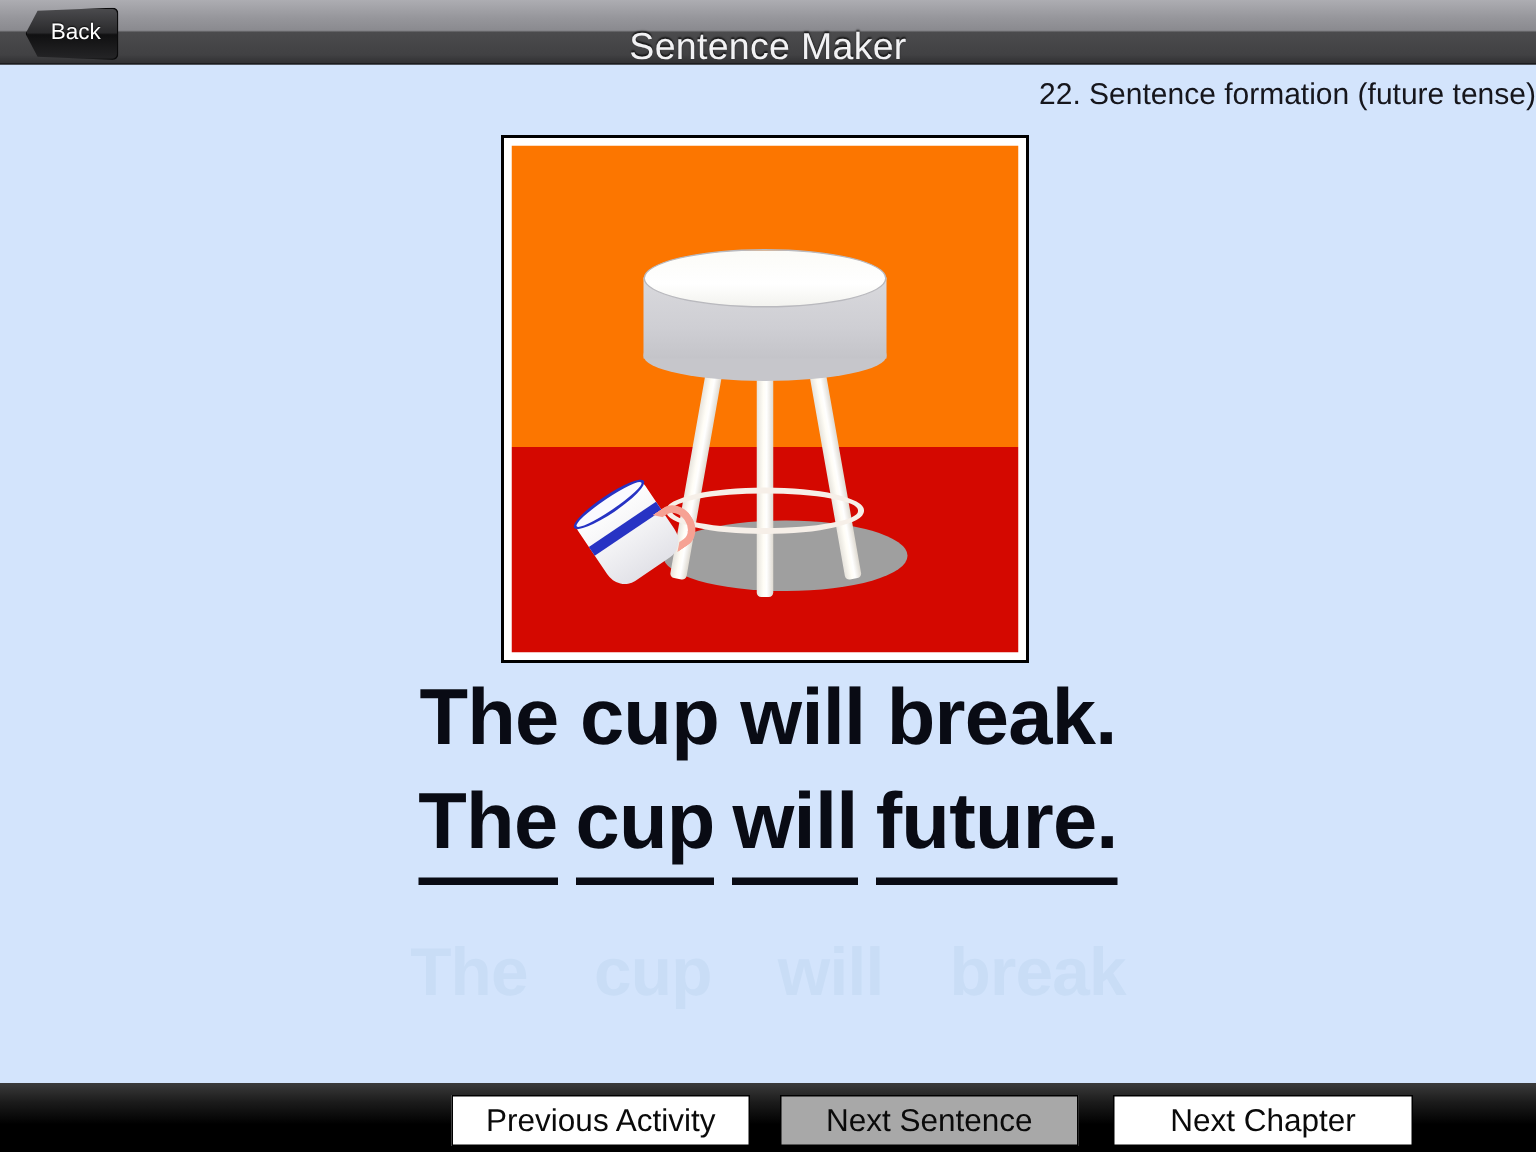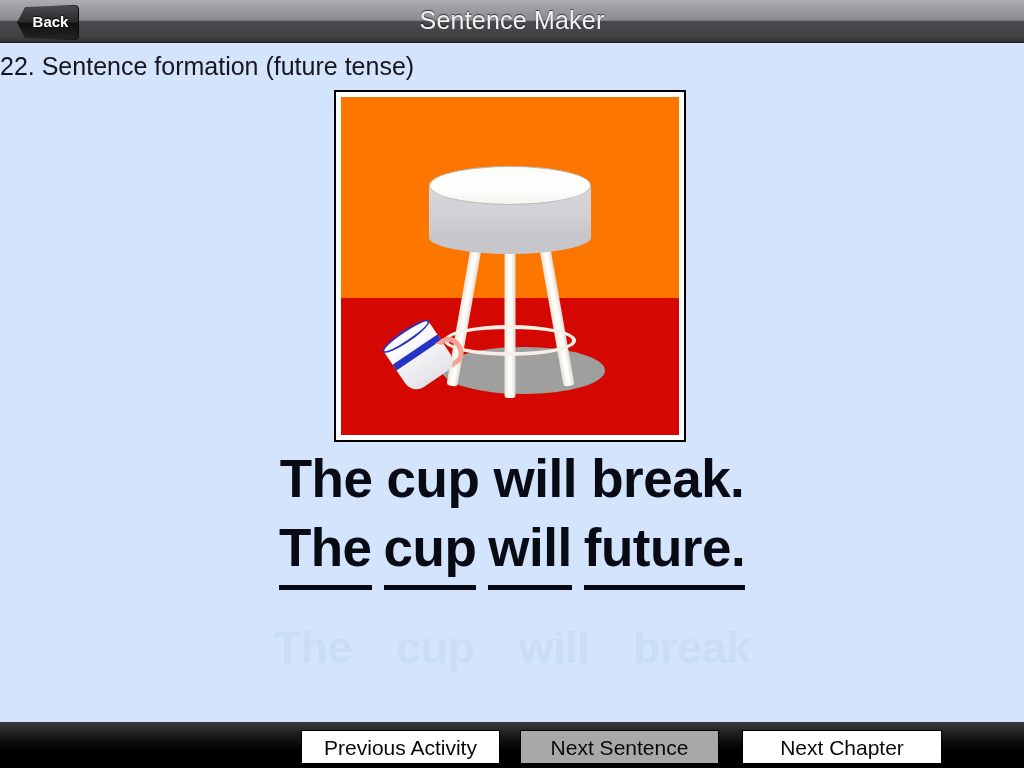--- a/index.html
+++ b/index.html
@@ -25,21 +25,21 @@
         #adadb2 0%,
         #96969b 28%,
         #8a8a8f 47%,
         #4b4b4d 50%,
         #414143 85%,
         #2e2e30 100%);
     box-shadow: inset 0 -1px 0 #1c1c1e;
   }
   #header-title {
     position: absolute;
-    top: 0; left: 0;
+    top: 11px; left: 0;
     width: 1024px;
     height: 43px;
     line-height: 40px;
     text-align: center;
     color: #f2f2f4;
     font-size: 25px;
     font-weight: normal;
     letter-spacing: 0.2px;
     text-shadow: 0 -1px 1px rgba(0,0,0,0.65);
   }
@@ -61,33 +61,33 @@
     left: 17px;
     top: 5px;
     width: 60px;
     height: 33px;
     line-height: 33px;
     text-align: center;
     padding-left: 7px;
     box-sizing: border-box;
     color: #ffffff;
     font-size: 15px;
-    font-weight: bold;
+    font-weight: normal;
     text-shadow: 0 -1px 1px rgba(0,0,0,0.8);
     pointer-events: none;
   }
 
   
   #subtitle {
     position: absolute;
     top: 52px;
     left: 0;
     width: 1024px;
-    text-align: left;
-    font-size: 25px;
+    text-align: right;
+    font-size: 20px;
     color: #16161c;
   }
 
   
   #picture-frame {
     position: absolute;
     left: 334px;
     top: 90px;
     width: 352px;
     height: 352px;

